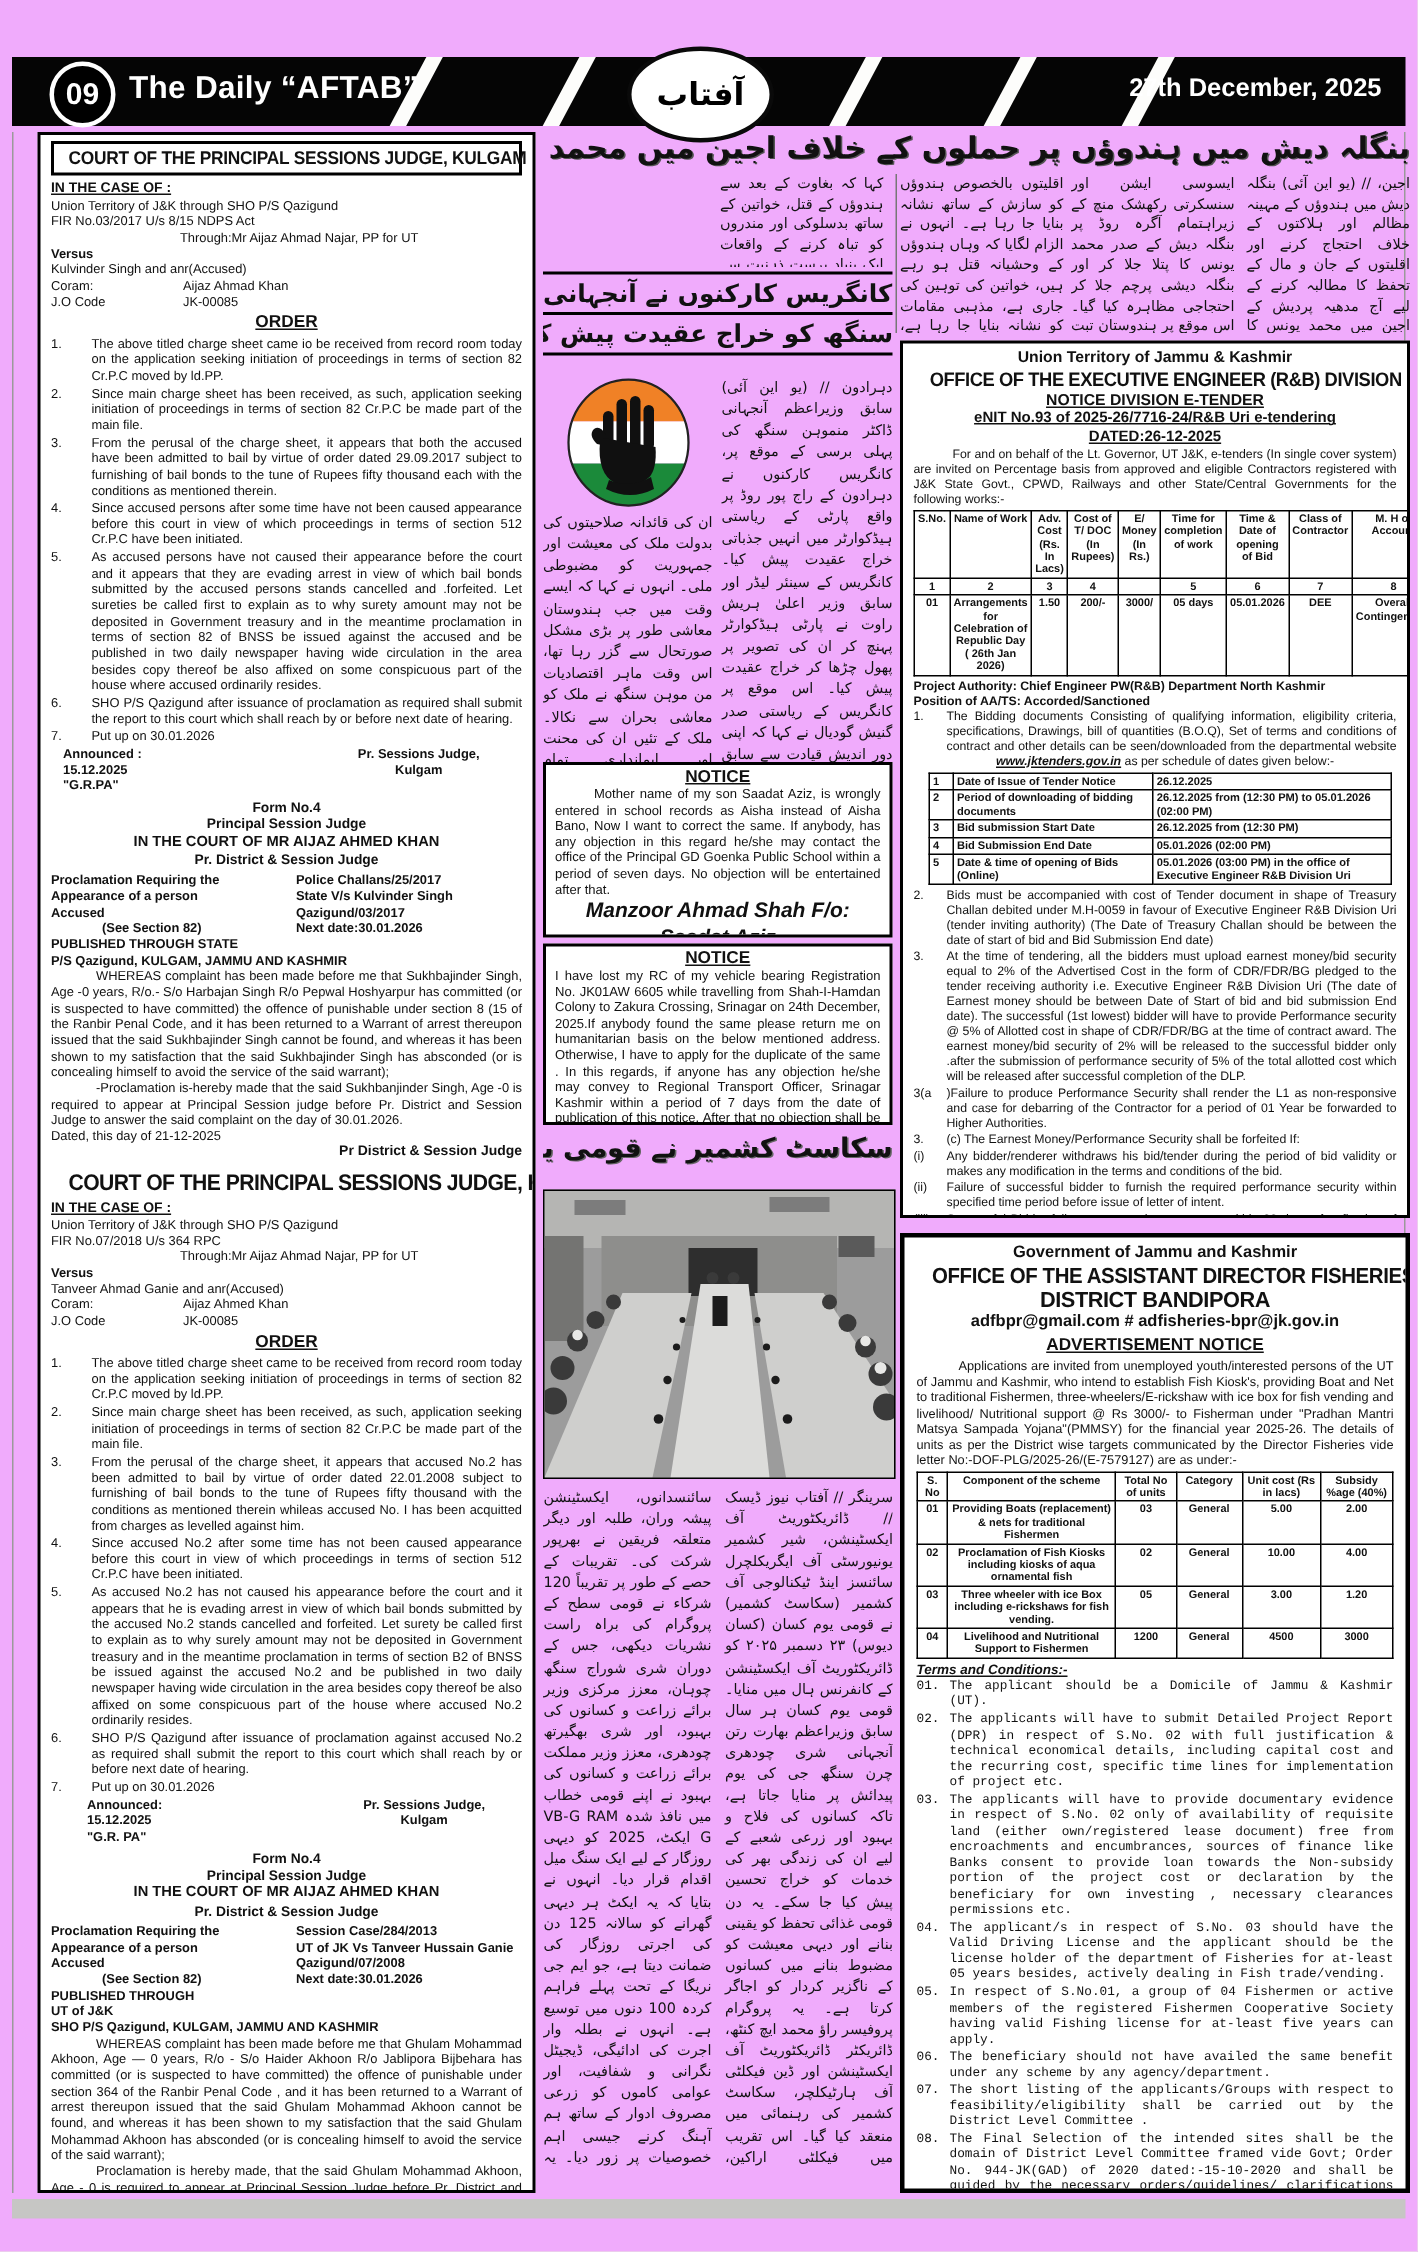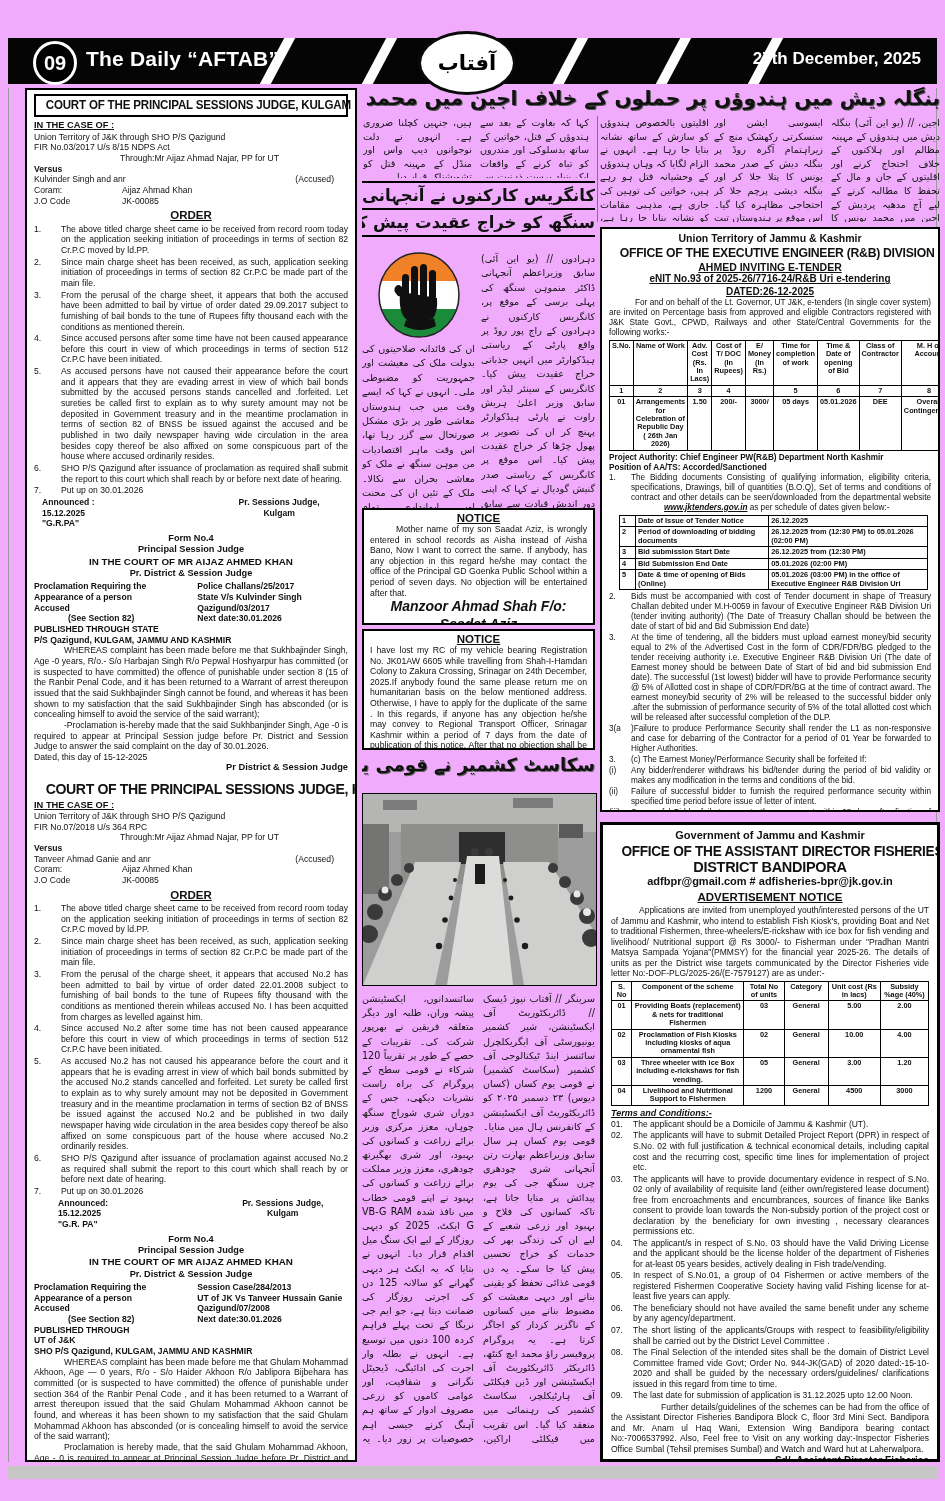--- a/index.html
+++ b/index.html
@@ -21,21 +21,21 @@
   
   .leftcol{position:absolute;left:25px;top:88px;width:332px;height:1374px;border:2px solid #000;background:#fff;
            padding:4px 7px;box-sizing:border-box;font-size:8.6px;line-height:1.24;overflow:hidden;}
   .court-head-box{border:2px solid #000;text-align:center;font-weight:bold;font-size:12.3px;padding:2px 0;margin:0 0 3px 0;letter-spacing:-.2px;}
   .court-head2{text-align:center;font-weight:bold;font-size:15px;letter-spacing:-.4px;margin:6px 0 1px 0;}
   .cond{display:inline-block;transform:scaleX(.94);transform-origin:center;white-space:nowrap;}
   .incase{font-weight:bold;text-decoration:underline;font-size:9.3px;}
   .ln{margin:0;}
   .through{padding-left:86px;}
   .versus{font-weight:bold;}
-  .pair{display:flex;justify-content:space-between;}
+  .pair{display:flex;justify-content:flex-start;}
   .coram{display:flex;} .coram .c1{width:88px;}
   .order-title{text-align:center;font-weight:bold;font-size:11.5px;text-decoration:underline;margin:2px 0 1px 0;}
   .oli{display:flex;margin:0 0 1px 0;}
   .oli .n{width:27px;flex:none;}
   .oli .t{flex:1;text-align:justify;}
   .announce{display:flex;margin:1px 0 2px 0;}
   .announce .a-l{width:55%;padding-left:8px;}
   .announce .a-r{width:45%;text-align:center;font-weight:bold;}
   .announce .a-l div{font-weight:bold;}
   .formblk{text-align:center;font-weight:bold;margin:4px 0 2px 0;font-size:9.2px;}
@@ -87,21 +87,21 @@
   .tli{display:flex;margin-bottom:1px;}
   .tli .n{width:22px;flex:none;}
   .tli .t{flex:1;text-align:justify;}
   .fishbox{position:absolute;left:600px;top:822px;width:340px;height:640px;border:3px solid #000;background:#fff;
            box-sizing:border-box;padding:4px 8px;font-size:8.5px;line-height:1.24;overflow:hidden;}
   .f-c1{text-align:center;font-weight:bold;font-size:11px;}
   .f-c2{text-align:center;font-weight:bold;font-size:14.5px;letter-spacing:-.3px;line-height:1.12;}
   .f-c3{text-align:center;font-weight:bold;font-size:11px;}
   .f-c4{text-align:center;font-weight:bold;font-size:11.5px;text-decoration:underline;margin:1px 0;}
   .f-terms-title{font-weight:bold;font-style:italic;text-decoration:underline;font-size:9px;margin-top:2px;}
-  .fli{display:flex;margin-bottom:1px;}
+  .fli{display:flex;margin-bottom:1px;font-family:Liberation Mono, monospace;}
   .fli .n{width:22px;flex:none;}
   .fli .t{flex:1;text-align:justify;}
   .f-close{text-align:justify;text-indent:50px;}
   .f-sig{text-align:right;font-weight:bold;font-size:10px;line-height:1.3;}
 </style>
 </head>
 <body>
 
 <div class="page">
 
@@ -202,21 +202,21 @@
         <div>Qazigund/03/2017</div>
           <div>Next date:30.01.2026</div>
       </div>
     </div>
     <div class="pubs">
         <div>PUBLISHED THROUGH STATE</div>
         <div>P/S Qazigund, KULGAM, JAMMU AND KASHMIR</div>
       </div>
     <div class="just ind">WHEREAS complaint has been made before me that Sukhbajinder Singh, Age -0 years, R/o.- S/o Harbajan Singh R/o Pepwal Hoshyarpur has committed (or is suspected to have committed) the offence of punishable under section 8 (15 of the Ranbir Penal Code, and it has been returned to a Warrant of arrest thereupon issued that the said Sukhbajinder Singh cannot be found, and whereas it has been shown to my satisfaction that the said Sukhbajinder Singh has absconded (or is concealing himself to avoid the service of the said warrant);</div>
     <div class="just ind">-Proclamation is-hereby made that the said  Sukhbanjinder Singh, Age -0 is required to appear at Principal Session judge before Pr. District and Session Judge to answer the said  complaint on the day of 30.01.2026.</div>
-    <div class="ln">Dated, this day of 15-12-2025</div>
+    <div class="ln">Dated, this day of 21-12-2025</div>
     <div class="sigr">Pr District &amp; Session Judge</div>
 
     <div class="court-head2"><span class="cond">COURT OF THE PRINCIPAL SESSIONS JUDGE, KULGAM</span></div>
     <div class="incase">IN THE CASE OF :</div>
     <div class="ln">Union Territory of J&amp;K through SHO P/S Qazigund</div>
     <div class="ln">FIR No.07/2018 U/s  364 RPC</div>
     <div class="ln through">Through:Mr Aijaz Ahmad Najar, PP for UT</div>
     <div class="versus">Versus</div>
     <div class="pair">
       <span>Tanveer Ahmad Ganie and anr</span>
@@ -302,21 +302,20 @@
     <div class="just ind">Proclamation is hereby made, that the said Ghulam Mohammad Akhoon, Age - 0 is required to appear at Principal Session Judge before Pr. District and Session Judge to answer the said complaint on the day of 30.01.2026.</div>
 
   </div>
 
   <div class="u-headline1">بنگلہ دیش میں ہندوؤں پر حملوں کے خلاف اجین میں محمد یونس کا پتلا جلایا گیا</div>
 
   <div class="ucol urdu" style="left:831px;top:116px;height:106px">اجین، // (یو این آئی) بنگلہ دیش میں ہندوؤں کے مہینہ مظالم اور ہلاکتوں کے خلاف احتجاج کرنے اور اقلیتوں کے جان و مال کے تحفظ کا مطالبہ کرنے کے لیے آج مدھیہ پردیش کے اجین میں محمد یونس کا پتلا جلایا گیا۔ ہندوستان تبت کوآرڈینیشن</div>
   <div class="ucol urdu" style="left:714px;top:116px;height:106px">ایسوسی ایشن اور سنسکرتی رکھشک منچ کے زیراہتمام آگرہ روڈ پر بنگلہ دیش کے صدر محمد یونس کا پتلا جلا کر اور بنگلہ دیشی پرچم جلا کر احتجاجی مظاہرہ کیا گیا۔ اس موقع پر ہندوستان تبت رابطہ ایسوسی ایشن کے صوبائی صدر شیریندر تیواری نے کہا کہ بنگلہ دیش میں</div>
   <div class="ucol urdu" style="left:600px;top:116px;height:106px">اقلیتوں بالخصوص ہندوؤں کو سازش کے ساتھ نشانہ بنایا جا رہا ہے۔ انہوں نے الزام لگایا کہ وہاں ہندوؤں کے وحشیانہ قتل ہو رہے ہیں، خواتین کی توہین کی جاری ہے، مذہبی مقامات کو نشانہ بنایا جا رہا ہے، جو کہ قابل مذمت اور ناقابل برداشت ہے۔ انہوں نے</div>
   <div class="ucol urdu" style="left:480px;top:116px;height:62px">کہا کہ بغاوت کے بعد سے ہندوؤں کے قتل، خواتین کے ساتھ بدسلوکی اور مندروں کو تباہ کرنے کے واقعات ایک بنیاد پرست ذہنیت سے منسوب</div>
-  <div class="ucol urdu" style="left:363px;top:116px;height:62px">ہیں، جنہیں کچلنا ضروری ہے۔ انہوں نے دلت نوجوانوں دیپ واس اور منڈل کے مہینہ قتل کو تشویشناک قرار دیا۔</div>
   <div class="vrule"></div>
 
   <div class="cong-head">
     <div class="row">کانگریس کارکنوں نے آنجہانی منموہن</div>
     <div class="row">سنگھ کو خراج عقیدت پیش کیا</div>
   </div>
 
   <div class="cong-right urdu">دہرادون // (یو این آئی) سابق وزیراعظم آنجہانی ڈاکٹر منموہن سنگھ کی پہلی برسی کے موقع پر، کانگریس کارکنوں نے دہرادون کے راج پور روڈ پر واقع پارٹی کے ریاستی ہیڈکوارٹر میں انہیں جذباتی خراج عقیدت پیش کیا۔ کانگریس کے سینئر لیڈر اور سابق وزیر اعلیٰ ہریش راوت نے پارٹی ہیڈکوارٹر پہنچ کر ان کی تصویر پر پھول چڑھا کر خراج عقیدت پیش کیا۔ اس موقع پر کانگریس کے ریاستی صدر گنیش گودیال نے کہا کہ اپنی دور اندیش قیادت سے سابق وزیراعظم منموہن سنگھ نے ہندوستان کو معاشی طور پر مستحکم کیا۔ ملک کے لیے ان کی خدمات کو کبھی فراموش نہیں کیا جا سکتا۔</div>
   <div class="cong-left">
     <div class="hand-wrap">
@@ -408,21 +407,21 @@
         <rect x="112" y="70" width="10" height="20" fill="#1c1c1c"></rect>
       </g>
     </svg>
   </div>
 
   <div class="article2 urdu">سرینگر // آفتاب نیوز ڈیسک // ڈائریکٹوریٹ آف ایکسٹینشن، شیر کشمیر یونیورسٹی آف ایگریکلچرل سائنسز اینڈ ٹیکنالوجی آف کشمیر (سکاسٹ کشمیر) نے قومی یوم کسان (کسان دیوس) ۲۳ دسمبر ۲۰۲۵ کو ڈائریکٹوریٹ آف ایکسٹینشن کے کانفرنس ہال میں منایا۔ قومی یوم کسان ہر سال سابق وزیراعظم بھارت رتن آنجہانی شری چودھری چرن سنگھ جی کی یوم پیدائش پر منایا جاتا ہے، تاکہ کسانوں کی فلاح و بہبود اور زرعی شعبے کے لیے ان کی زندگی بھر کی خدمات کو خراج تحسین پیش کیا جا سکے۔ یہ دن قومی غذائی تحفظ کو یقینی بنانے اور دیہی معیشت کو مضبوط بنانے میں کسانوں کے ناگزیر کردار کو اجاگر کرتا ہے۔ یہ پروگرام پروفیسر راؤ محمد ایچ کنٹھ، ڈائریکٹر ڈائریکٹوریٹ آف ایکسٹینشن اور ڈین فیکلٹی آف ہارٹیکلچر، سکاسٹ کشمیر کی رہنمائی میں منعقد کیا گیا۔ اس تقریب میں فیکلٹی اراکین، سائنسدانوں، ایکسٹینشن پیشہ وران، طلبہ اور دیگر متعلقہ فریقین نے بھرپور شرکت کی۔ تقریبات کے حصے کے طور پر تقریباً 120 شرکاء نے قومی سطح کے پروگرام کی براہ راست نشریات دیکھی، جس کے دوران شری شوراج سنگھ چوہان، معزز مرکزی وزیر برائے زراعت و کسانوں کی بہبود، اور شری بھگیرتھ چودھری، معزز وزیر مملکت برائے زراعت و کسانوں کی بہبود نے اپنے قومی خطاب میں نافذ شدہ VB-G RAM G ایکٹ، 2025 کو دیہی روزگار کے لیے ایک سنگ میل اقدام قرار دیا۔ انہوں نے بتایا کہ یہ ایکٹ ہر دیہی گھرانے کو سالانہ 125 دن کی اجرتی روزگار کی ضمانت دیتا ہے، جو ایم جی نریگا کے تحت پہلے فراہم کردہ 100 دنوں میں توسیع ہے۔ انہوں نے بطلہ وار اجرت کی ادائیگی، ڈیجیٹل نگرانی و شفافیت، اور عوامی کاموں کو زرعی مصروف ادوار کے ساتھ ہم آہنگ کرنے جیسی اہم خصوصیات پر زور دیا۔ یہ ایکٹ وکست گرام پنچایت منصوبہ جات اور انفراسٹرکچر اسکیلنگ کے ذریعے مربوط دیہی ترقی کو بھی فروغ دیتا ہے، جبکہ مرکز اور ریاستوں کے درمیان لاگت کی شراکت داری کے ذریعے مؤثر اور پائیدار نفاذ کو یقینی بناتا ہے۔ پروگرام کا اختتام رسمی اظہارِ تشکر کے ساتھ ہوا، جس کے ساتھ کسان برادری کے اعزاز میں قومی یوم کسان کی بامعنی تقریبات مکمل ہوئیں۔</div>
 
   <div class="tenderbox">
     <div class="t-c1">Union Territory of Jammu &amp; Kashmir</div>
     <div class="t-c2"><span class="cond">OFFICE OF THE EXECUTIVE ENGINEER (R&amp;B) DIVISION URI</span></div>
-    <div class="t-c3">AHMED INVITING E-TENDER</div>
+    <div class="t-c3">NOTICE DIVISION E-TENDER</div>
     <div class="t-c4">eNIT No.93 of 2025-26/7716-24/R&amp;B Uri e-tendering</div>
     <div class="t-c4">DATED:26-12-2025</div>
     <div class="just" style="text-indent:26px">For and on behalf of the Lt. Governor, UT J&amp;K, e-tenders (In single cover system) are invited on Percentage basis from approved and eligible Contractors registered with J&amp;K State Govt., CPWD, Railways and other State/Central Governments for the following works:-</div>
     <table class="nt-table">
       <colgroup>
           <col style="width:20px">
           <col style="width:74px">
           <col style="width:26px">
           <col style="width:30px">
           <col style="width:24px">

